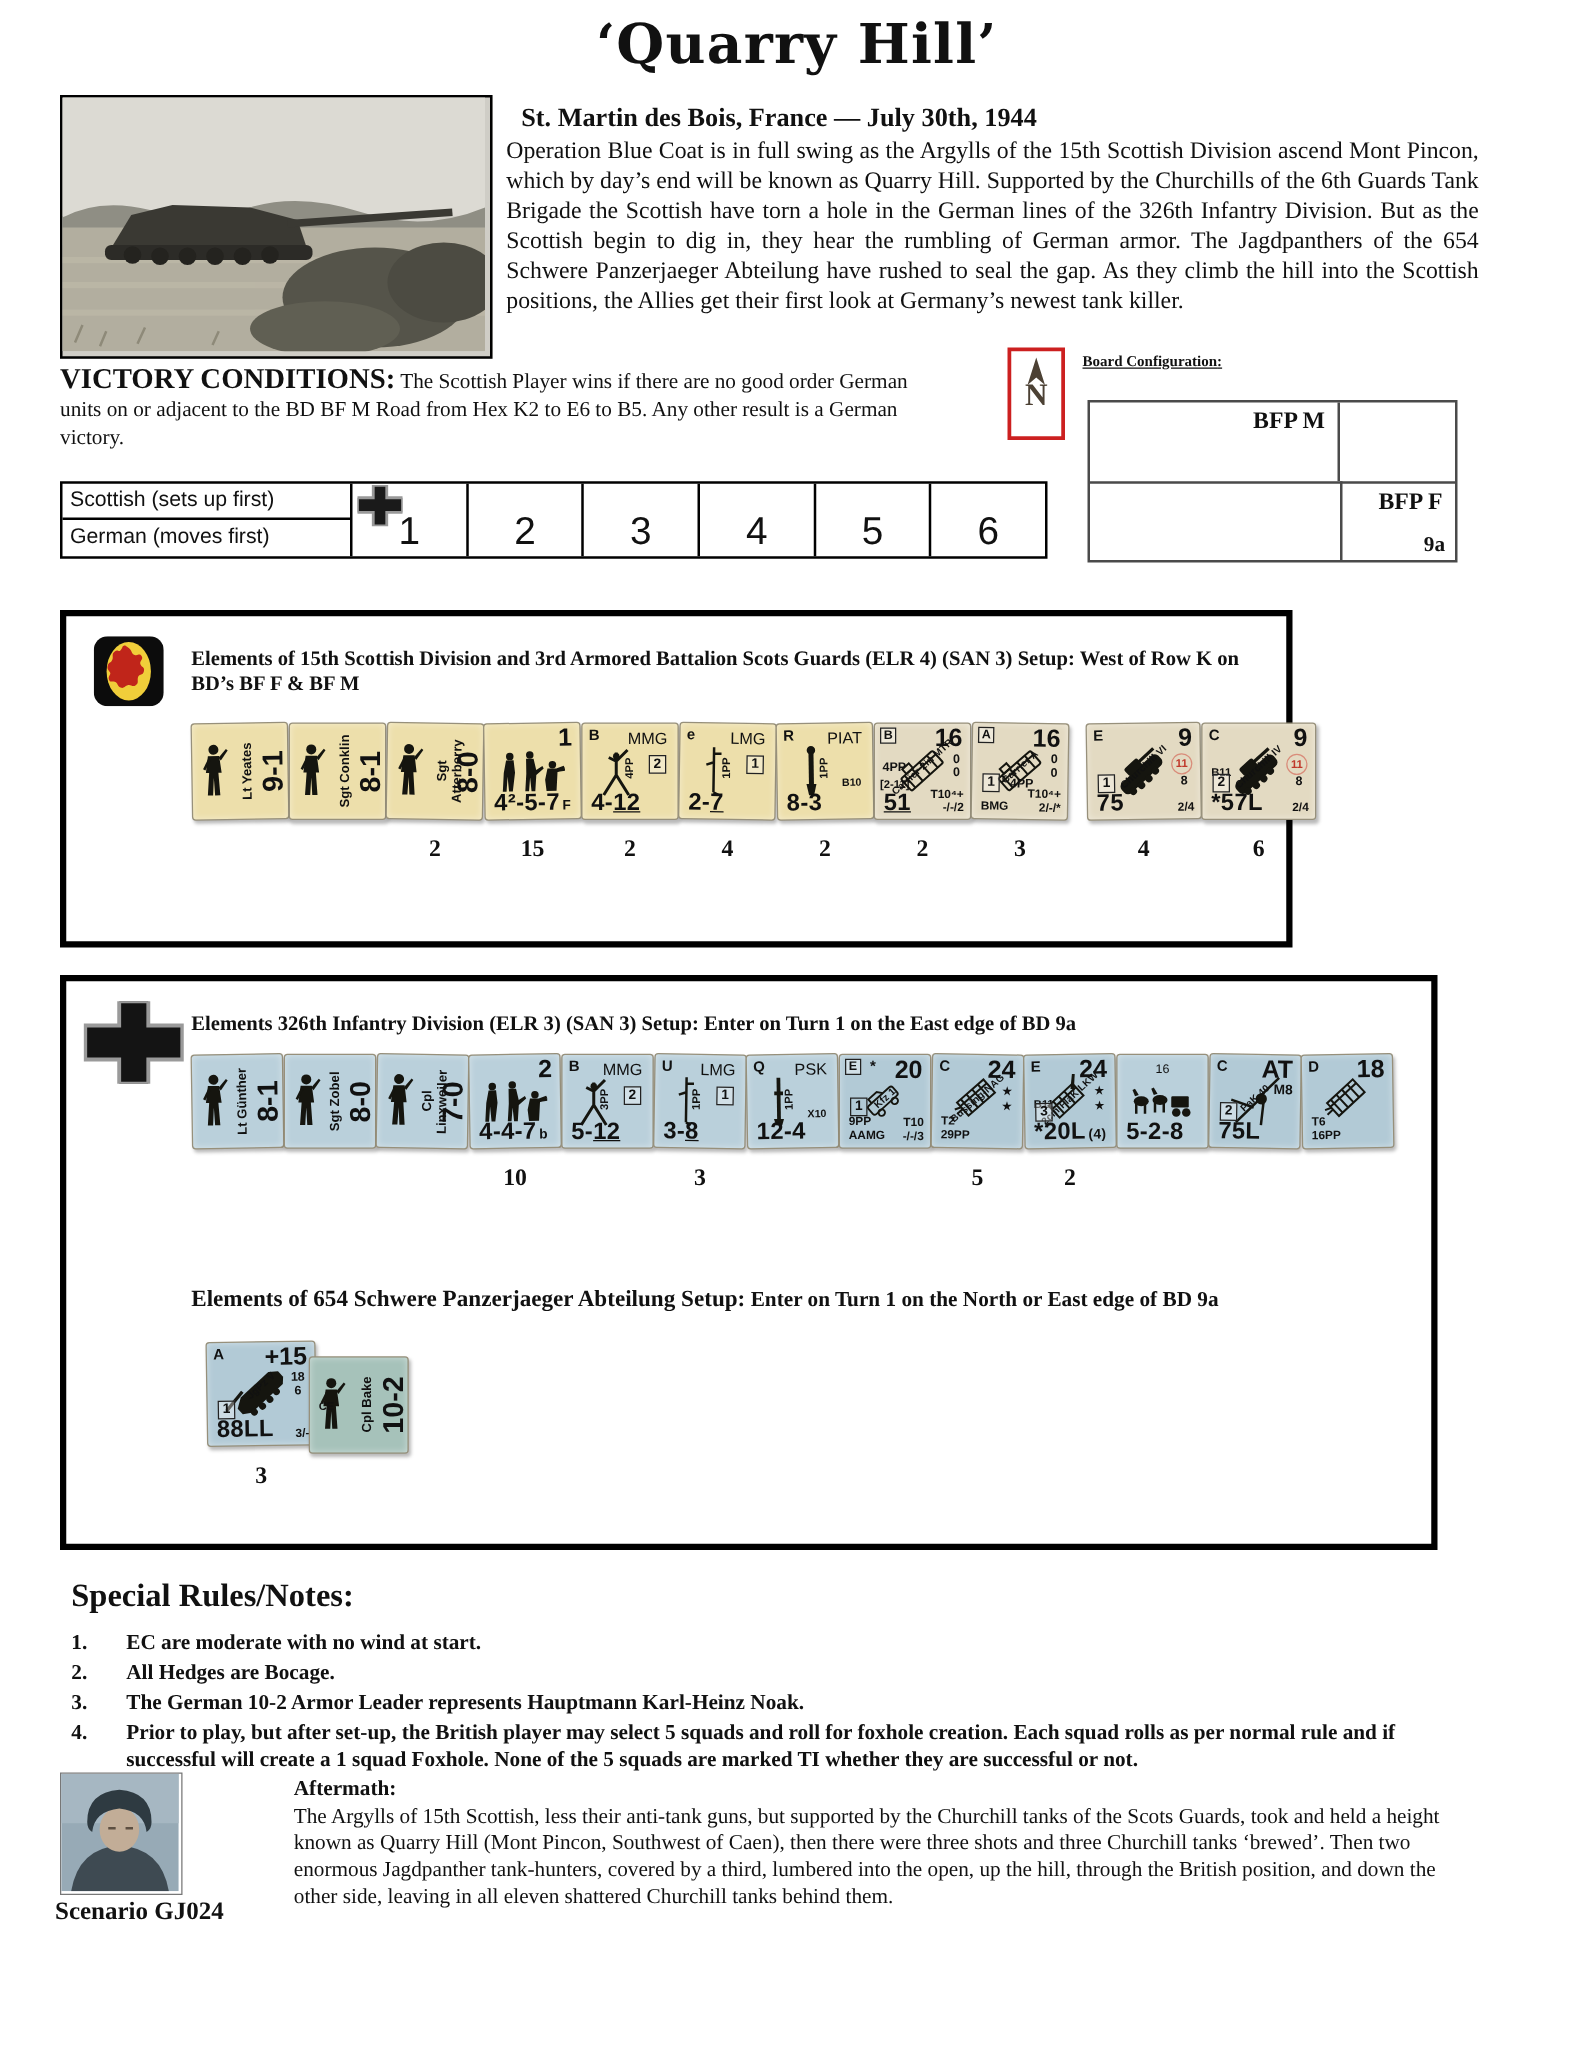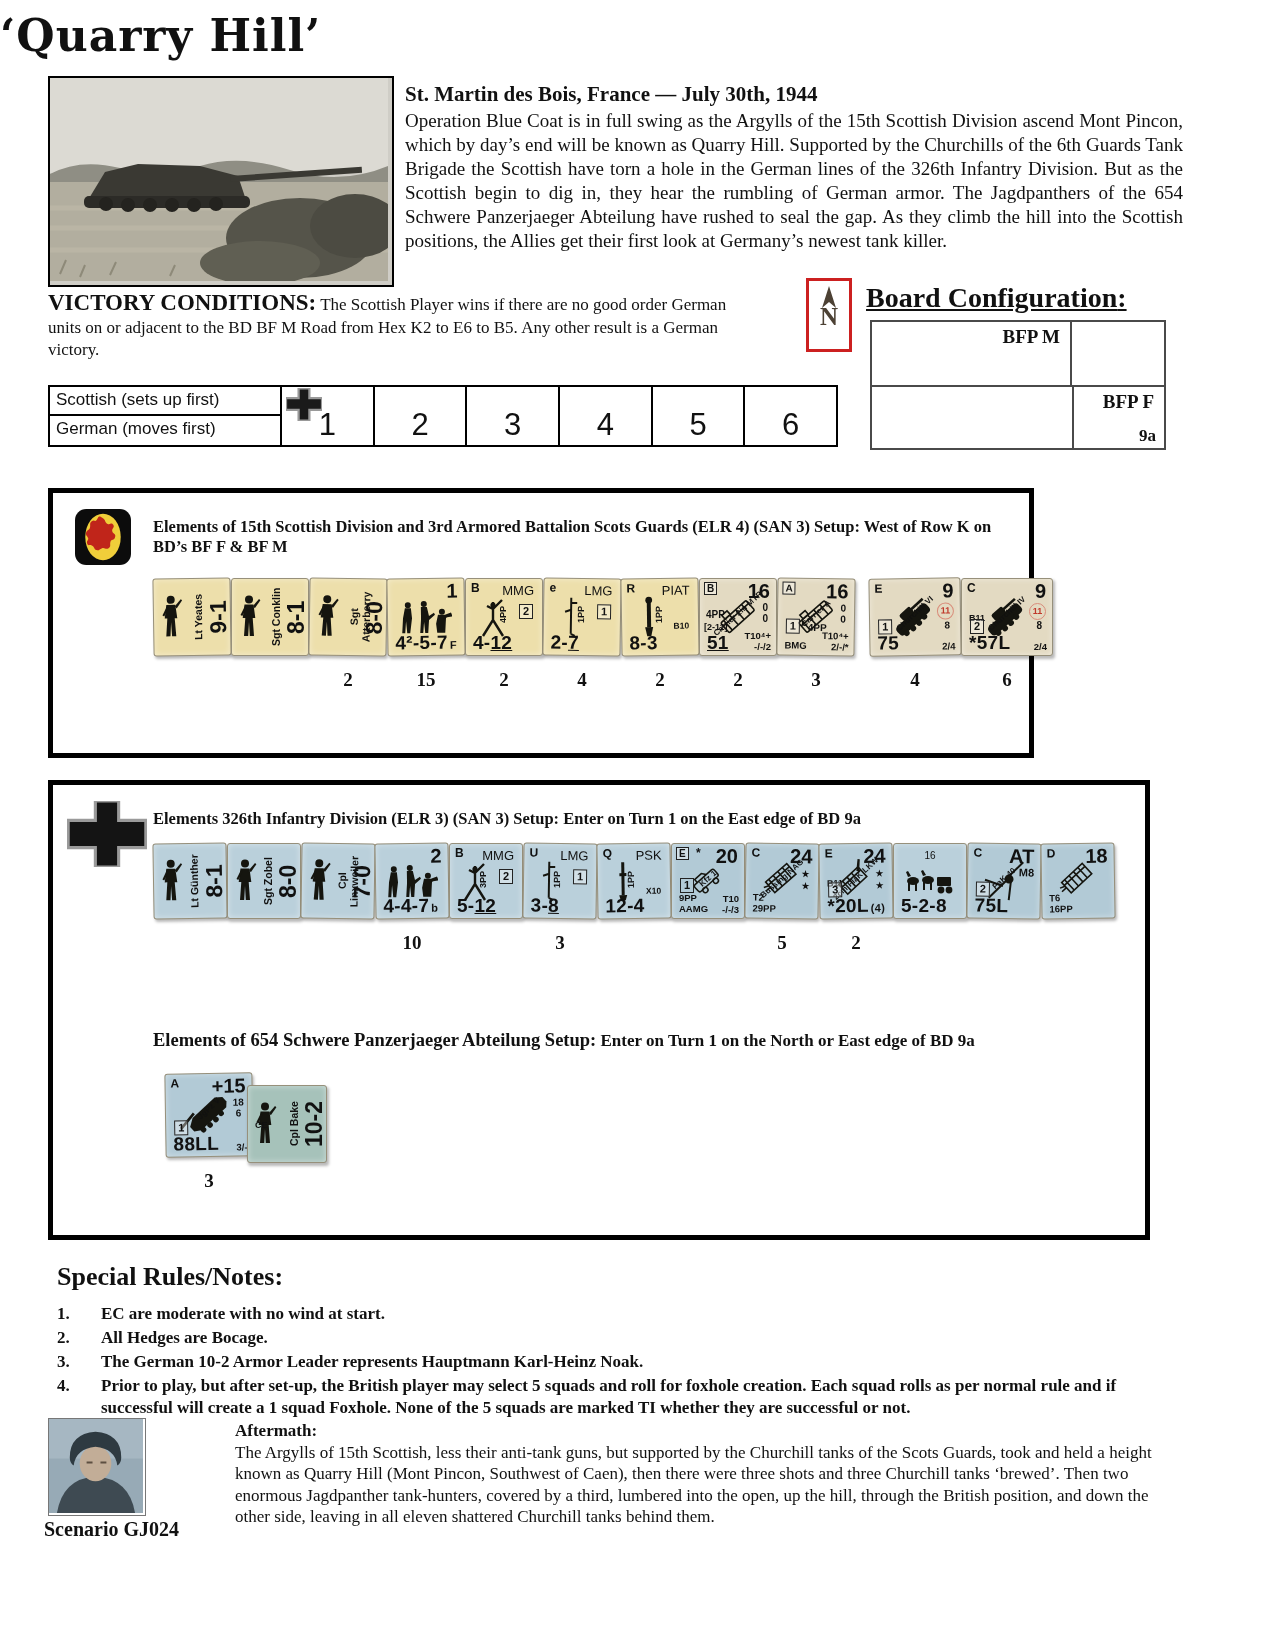--- a/index.html
+++ b/index.html
@@ -1,43 +1,43 @@
 <!DOCTYPE html>
 <html><head>
 <meta charset="utf-8">
 <style>
   html,body{margin:0;padding:0;background:#888}
   .page{position:relative;width:1275px;height:1650px;background:#fff;margin:0 auto;
         font-family:"Liberation Serif",serif;color:#111;overflow:hidden}
   .abs{position:absolute}
 
   
-  .title{left:0;right:0;top:10px;font-size:44px;font-weight:bold;
+  .title{left:0;right:0;top:10px;text-align:center;font-size:44px;font-weight:bold;
          font-family:"DejaVu Serif",serif;letter-spacing:1px}
 
   
   .photo{left:48px;top:76px;width:342px;height:207px;border:2px solid #000;background:#cfcdc6}
 
   
   .intro{left:405px;top:82px;width:778px}
-  .intro h2{margin:0 0 2px 0;font-size:21px}
+  .intro h2{margin:0 0 2px 12px;font-size:21px}
   .intro p{margin:0;font-size:19px;line-height:1.26;text-align:justify}
 
   
   .victory{left:48px;top:288px;width:712px;font-size:17px;line-height:1.28}
   .victory b{font-size:23px}
 
   
   .north-box{left:806px;top:278px;width:40px;height:68px;border:3px solid #cc2020;
              display:flex;flex-direction:column;align-items:center;justify-content:flex-start;background:#fff}
   .north-box svg{margin-top:3px}
   .north-n{font-size:25px;font-weight:bold;color:#4c4134;line-height:22px;margin-top:-6px}
 
   
-  .bc-head{left:866px;top:282px;font-size:28px;font-weight:bold}
+  .bc-head{left:866px;top:282px;font-size:12px;font-weight:bold}
   .bc-head span{text-decoration:underline}
   .bc-table{left:870px;top:320px;width:292px;height:126px;border:2px solid #4a4a4a}
   .bc-row{position:absolute;left:0;width:200px;height:63px;border-right:2px solid #4a4a4a;
           text-align:right;font-size:19px;font-weight:bold;padding:4px 10px 0 0;box-sizing:border-box}
   .bc-row.r2{top:63px;border-top:2px solid #4a4a4a;width:292px;border-right:none}
   .bc-div2{position:absolute;left:200px;top:63px;bottom:0;border-left:2px solid #4a4a4a}
   .bc-9a{position:absolute;right:8px;bottom:2px;font-size:17px;font-weight:bold}
 
   
   .track{left:48px;top:385px;width:790px;height:62px;border:2px solid #000;box-sizing:border-box}

